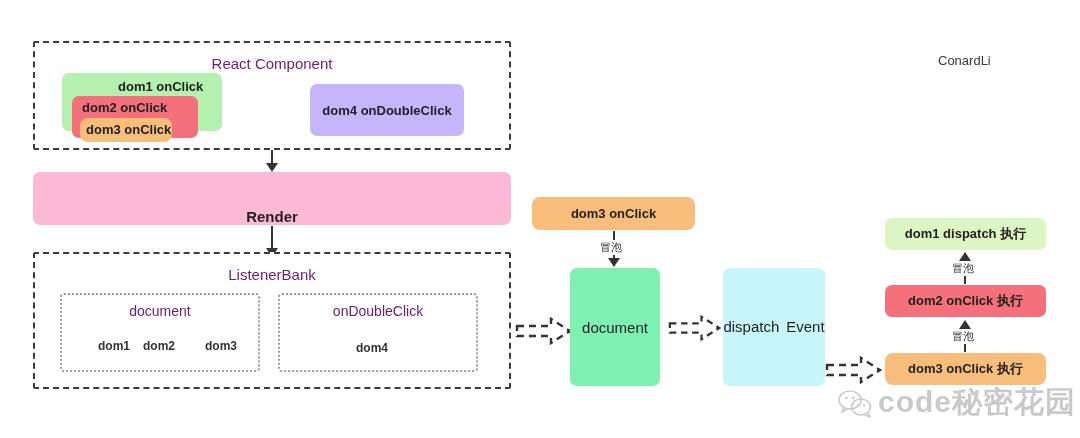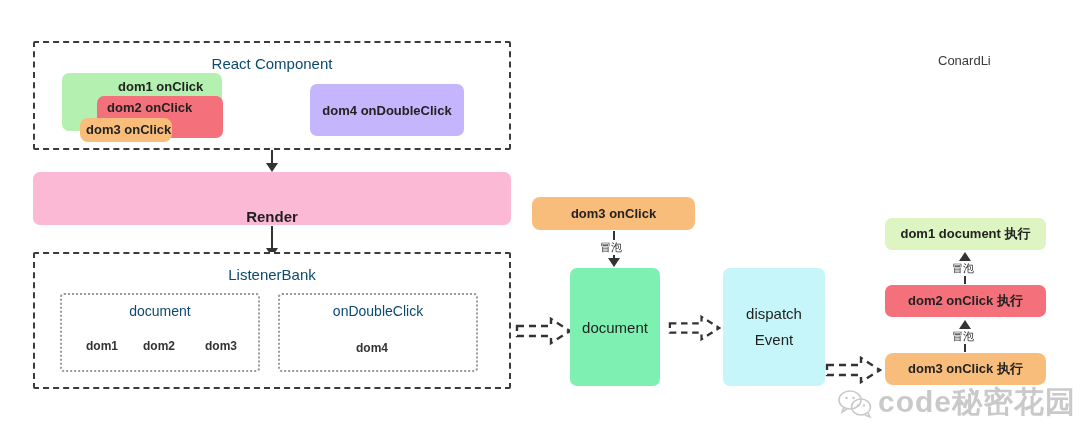--- a/index.html
+++ b/index.html
@@ -25,21 +25,21 @@
   }
   .dotted{
     border:2px dotted #9a9a9a;
     border-radius:4px;
     background:#ffffff;
   }
   .container-title{
     position:absolute;
     left:0;right:0;
     text-align:center;
-    color:#0c4a6e;
+    color:#701a75;
     font-size:15px;
   }
 
   
   .blk{border-radius:7px;color:#222;font-size:13px;font-weight:bold;}
   .blk.green{background:#b4f0af;}
   .blk.red{background:#f4707b;}
   .blk.orange{background:#f9bd7b;border-radius:8px;}
   .blk.blue{background:#c4b5fd;}
   .blk.pink{background:#fbb9d5;}
@@ -111,21 +111,21 @@
 
   <div class="author" style="left:938px;top:53px;">ConardLi</div>
 
   <div class="abs dashdot" style="left:33px;top:41px;width:478px;height:109px;">
     <div class="container-title" style="top:12px;">React Component</div>
   </div>
 
   <div class="abs blk green center" style="left:62px;top:73px;width:160px;height:58px;justify-content:flex-start;align-items:flex-start;">
     <span style="padding:6px 0 0 56px;">dom1 onClick</span>
   </div>
-  <div class="abs blk red" style="left:72px;top:96px;width:126px;height:42px;margin-left:25px;">
+  <div class="abs blk red" style="left:72px;top:96px;width:126px;height:42px;">
     <span style="display:block;padding:4px 0 0 10px;">dom2 onClick</span>
   </div>
   <div class="abs blk orange" style="left:80px;top:118px;width:92px;height:24px;">
     <span style="display:block;padding:4px 0 0 6px;white-space:nowrap;">dom3 onClick</span>
   </div>
 
   <div class="abs blk blue center" style="left:310px;top:84px;width:154px;height:52px;">
     <span>dom4 onDoubleClick</span>
   </div>
 
@@ -139,21 +139,21 @@
   <div class="vline" style="left:271px;top:226px;height:25px;"></div>
   <div class="arrowhead-down" style="left:266px;top:248px;"></div>
 
   <div class="abs dashdot" style="left:33px;top:252px;width:478px;height:137px;">
     <div class="container-title" style="top:12px;">ListenerBank</div>
   </div>
 
   <div class="abs dotted" style="left:60px;top:293px;width:200px;height:79px;">
     <div class="container-title" style="top:8px;font-size:14px;">document</div>
   </div>
-  <div class="abs chip green center" style="left:66px;top:335px;width:52px;height:22px;justify-content:flex-end;">
+  <div class="abs chip green center" style="left:88px;top:335px;width:52px;height:22px;">
     <span>dom1</span>
   </div>
   <div class="abs chip red center" style="left:131px;top:335px;width:56px;height:22px;">
     <span>dom2</span>
   </div>
   <div class="abs chip orange center" style="left:193px;top:335px;width:56px;height:22px;">
     <span>dom3</span>
   </div>
 
   <div class="abs dotted" style="left:278px;top:293px;width:200px;height:79px;">
@@ -176,31 +176,31 @@
   <div class="edge-label" style="left:598px;top:240px;">冒泡</div>
 
   <div class="abs blk mint plain center" style="left:570px;top:268px;width:90px;height:118px;">
     <span style="font-size:15px;">document</span>
   </div>
 
   <svg class="blockarrow" style="left:668px;top:313px;" width="54" height="30" viewBox="0 0 58 30">
     <path d="M2,10 L36,10 L36,3 L55,15 L36,27 L36,20 L2,20 Z" fill="none" stroke="#333" stroke-width="2.4" stroke-dasharray="7,5"></path>
   </svg>
 
-  <div class="abs blk cyan plain center" style="left:723px;top:268px;width:102px;height:118px;flex-direction:column;line-height:1.25;gap:7px;">
+  <div class="abs blk cyan plain center" style="left:723px;top:268px;width:102px;height:118px;flex-direction:row;line-height:1.25;gap:7px;">
     <span style="font-size:15px;">dispatch</span>
     <span style="font-size:15px;">Event</span>
   </div>
 
   <svg class="blockarrow" style="left:823px;top:355px;" width="62" height="30" viewBox="0 0 58 30">
     <path d="M2,10 L36,10 L36,3 L55,15 L36,27 L36,20 L2,20 Z" fill="none" stroke="#333" stroke-width="2.4" stroke-dasharray="7,5"></path>
   </svg>
 
   <div class="abs blk lightgreen center" style="left:885px;top:218px;width:161px;height:32px;">
-    <span>dom1 document 执行</span>
+    <span>dom1 dispatch 执行</span>
   </div>
 
   <div class="vline" style="left:964px;top:256px;height:28px;"></div>
   <div class="arrowhead-up" style="left:959px;top:252px;"></div>
   <div class="edge-label" style="left:950px;top:261px;">冒泡</div>
 
   <div class="abs blk red center" style="left:885px;top:285px;width:161px;height:32px;">
     <span>dom2 onClick 执行</span>
   </div>
 

